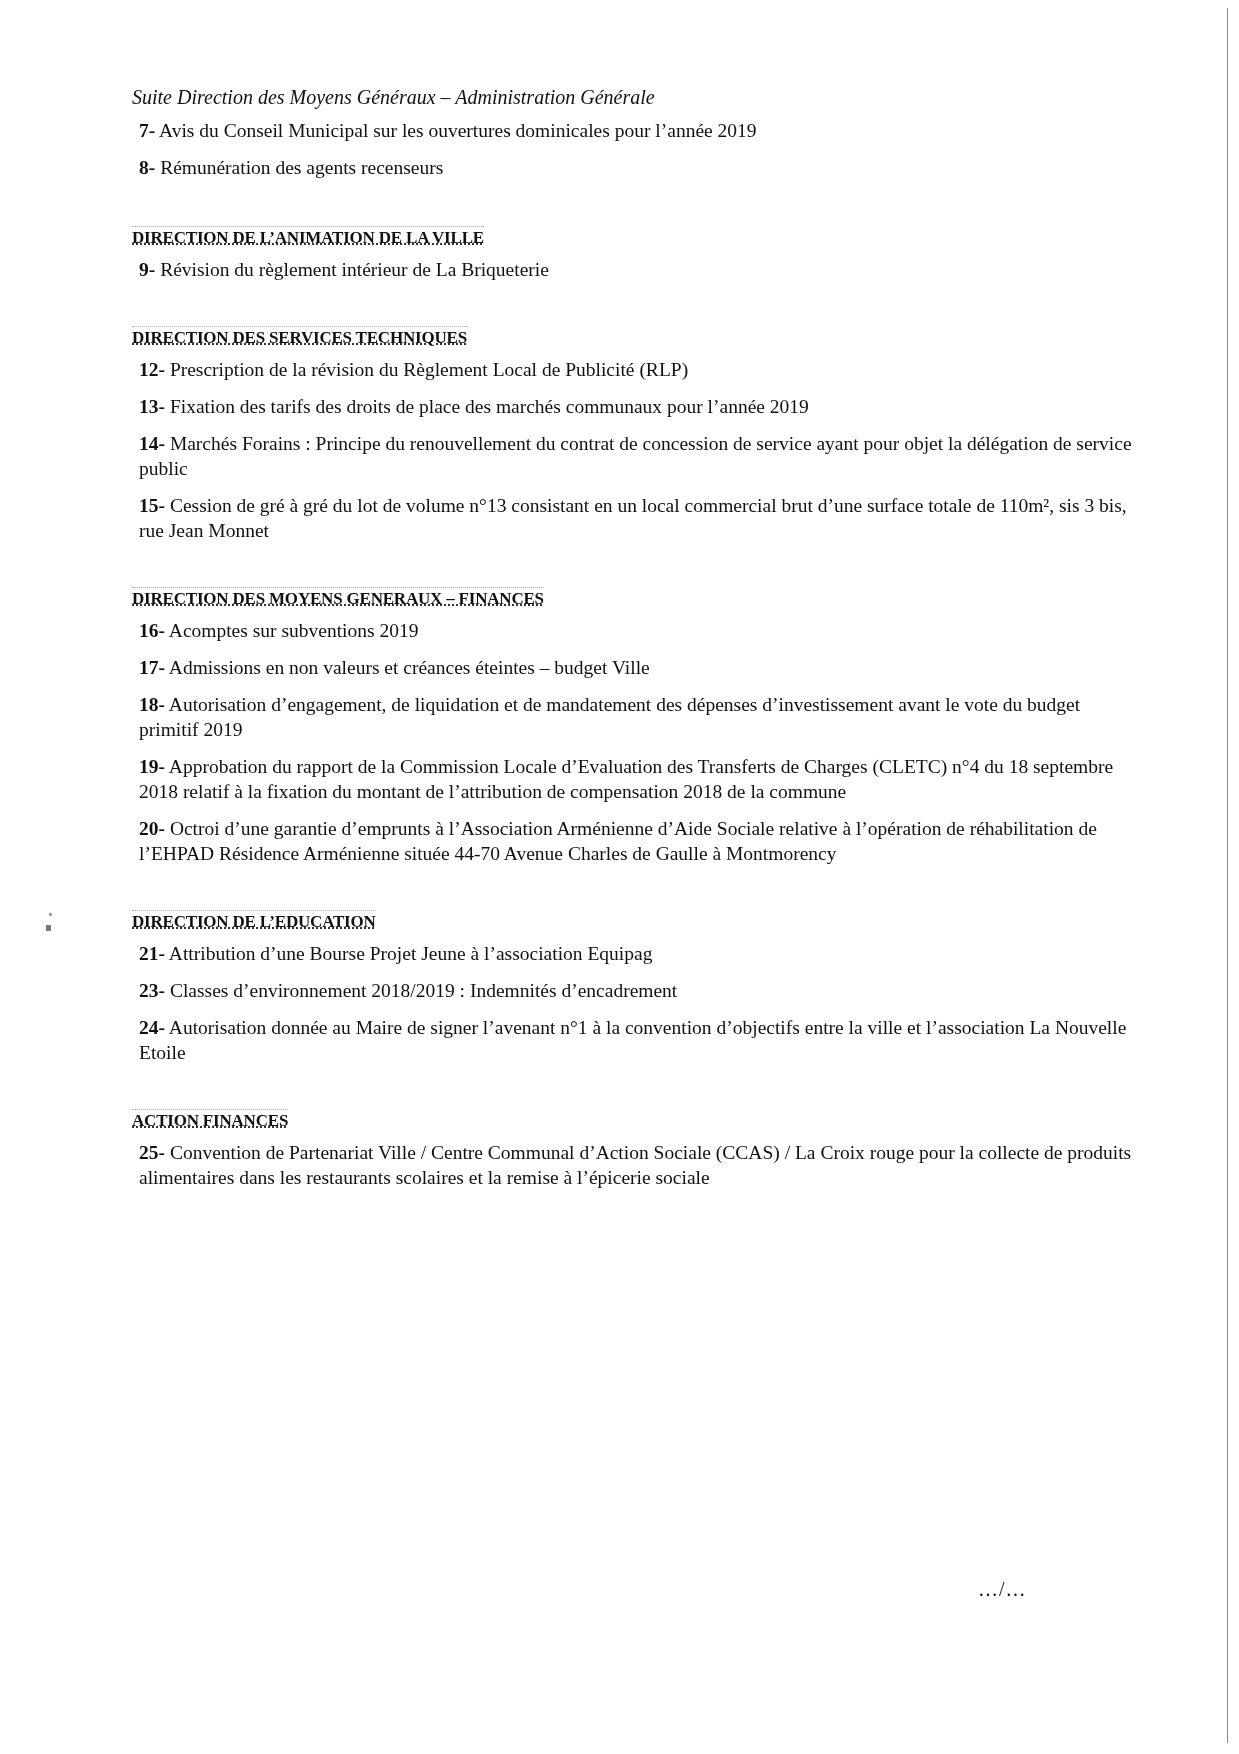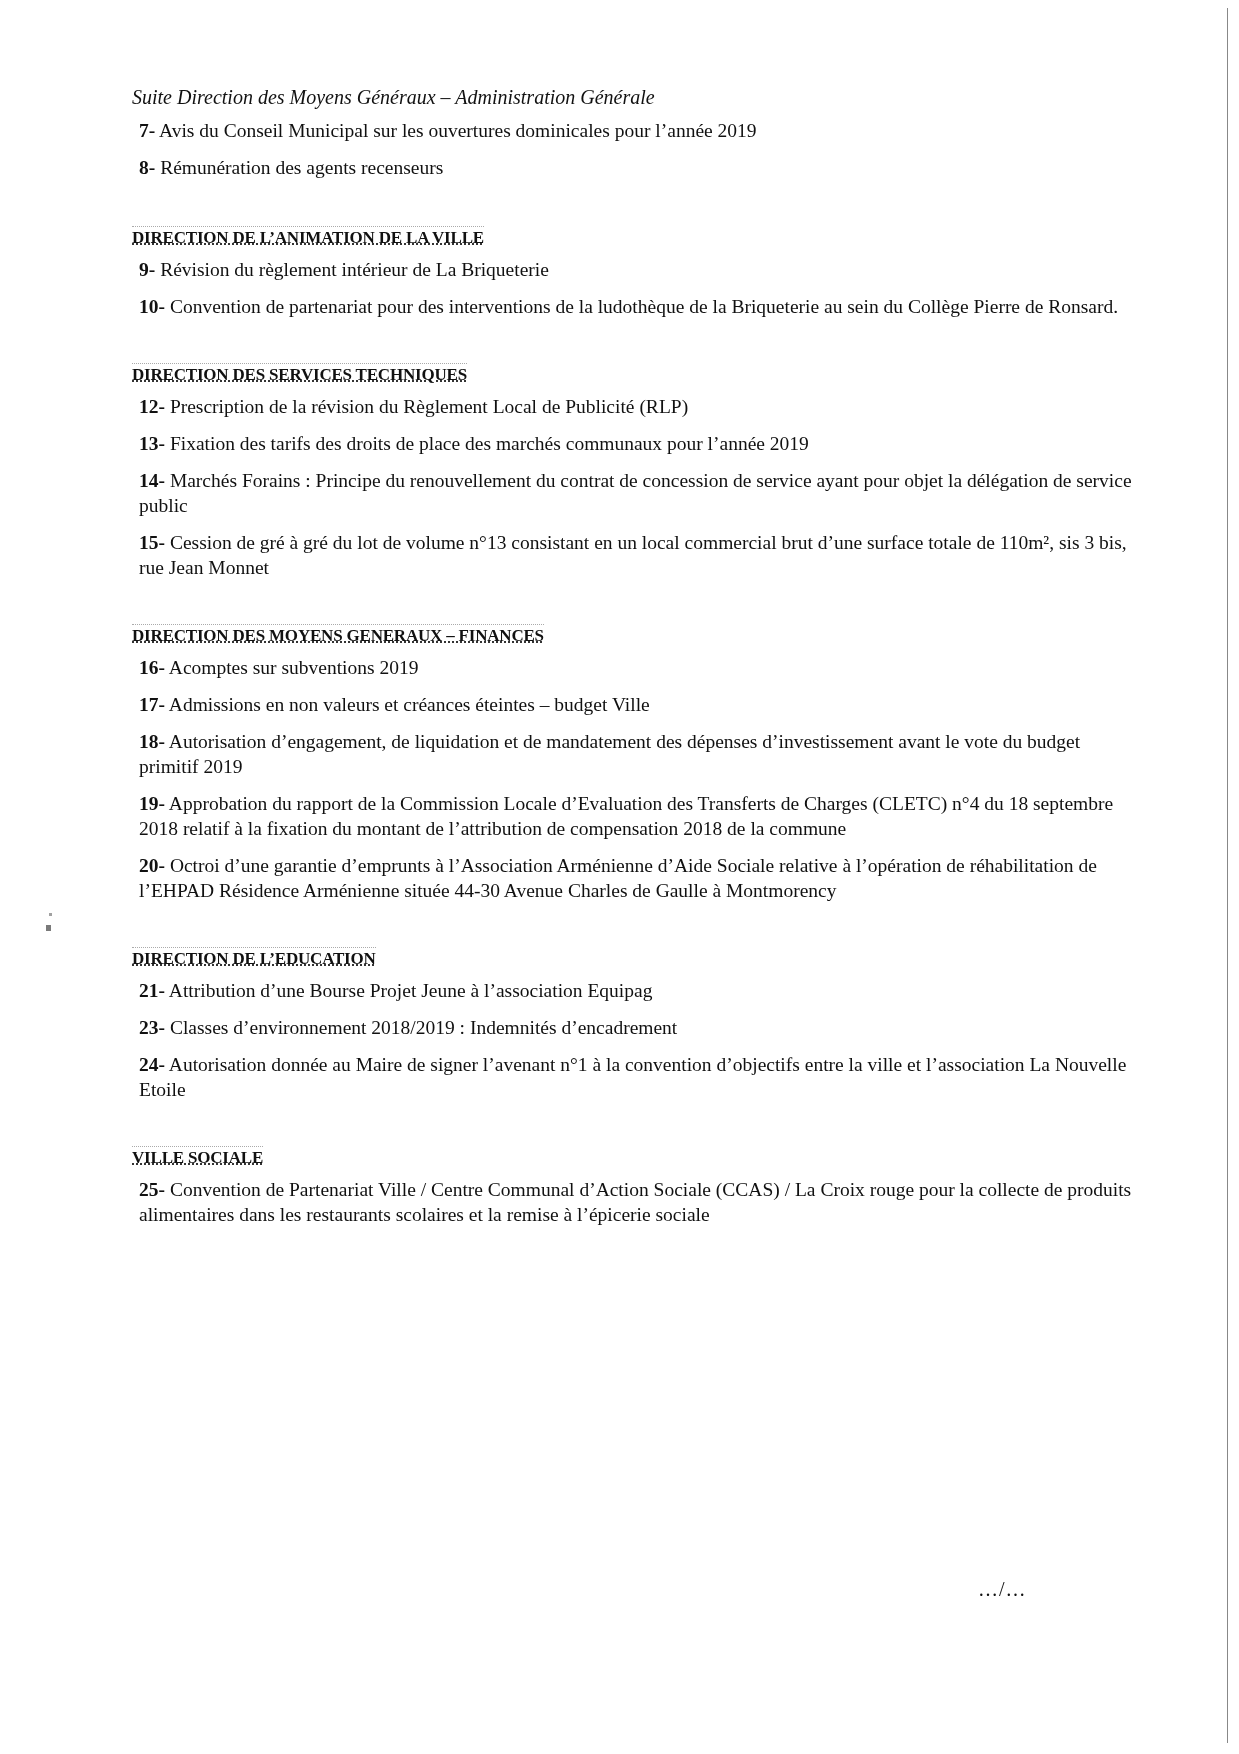--- a/index.html
+++ b/index.html
@@ -36,47 +36,46 @@
     <p class="subtitle">Suite Direction des Moyens Généraux – Administration Générale</p>
 
     <div>
       <p class="item"><span class="num">7-</span><span> Avis du Conseil Municipal sur les ouvertures dominicales pour l’année 2019</span></p>
       <p class="item"><span class="num">8-</span><span> Rémunération des agents recenseurs</span></p>
     </div>
 
     <div class="section" style="margin-top:46px;">
       <div class="section-title">DIRECTION DE L’ANIMATION DE LA VILLE</div>
       <p class="item"><span class="num">9-</span><span> Révision du règlement intérieur de La Briqueterie</span></p>
-      <p class="item"><span class="num">10-</span><span> Convention de partenariat pour des interventions de la ludothèque de la Briqueterie au sein du Collège Pierre de Ronsard.</span></p>
     </div>
 
     <div class="section">
       <div class="section-title">DIRECTION DES SERVICES TECHNIQUES</div>
       <p class="item"><span class="num">12-</span><span> Prescription de la révision du Règlement Local de Publicité (RLP)</span></p>
       <p class="item"><span class="num">13-</span><span> Fixation des tarifs des droits de place des marchés communaux pour l’année 2019</span></p>
       <p class="item"><span class="num">14-</span><span> Marchés Forains : Principe du renouvellement du contrat de concession de service ayant pour objet la délégation de service public</span></p>
       <p class="item"><span class="num">15-</span><span> Cession de gré à gré du lot de volume n°13 consistant en un local commercial brut d’une surface totale de 110m², sis 3 bis, rue Jean Monnet</span></p>
     </div>
 
     <div class="section">
       <div class="section-title">DIRECTION DES MOYENS GENERAUX – FINANCES</div>
       <p class="item"><span class="num">16-</span><span> Acomptes sur subventions 2019</span></p>
       <p class="item"><span class="num">17-</span><span> Admissions en non valeurs et créances éteintes – budget Ville</span></p>
       <p class="item"><span class="num">18-</span><span> Autorisation d’engagement, de liquidation et de mandatement des dépenses d’investissement avant le vote du budget primitif 2019</span></p>
       <p class="item"><span class="num">19-</span><span> Approbation du rapport de la  Commission Locale d’Evaluation des Transferts de Charges (CLETC) n°4 du 18 septembre 2018 relatif à la fixation du montant de l’attribution de compensation 2018 de la commune</span></p>
-      <p class="item"><span class="num">20-</span><span> Octroi d’une garantie d’emprunts à l’Association Arménienne d’Aide Sociale relative à l’opération de réhabilitation de l’EHPAD Résidence Arménienne située 44-30 Avenue Charles de Gaulle à Montmorency</span></p>
+      <p class="item"><span class="num">20-</span><span> Octroi d’une garantie d’emprunts à l’Association Arménienne d’Aide Sociale relative à l’opération de réhabilitation de l’EHPAD Résidence Arménienne située 44-70 Avenue Charles de Gaulle à Montmorency</span></p>
     </div>
 
     <div class="section">
       <div class="section-title">DIRECTION DE L’EDUCATION</div>
       <p class="item"><span class="num">21-</span><span> Attribution d’une Bourse Projet Jeune à l’association Equipag</span></p>
       <p class="item"><span class="num">23-</span><span> Classes d’environnement 2018/2019 : Indemnités d’encadrement</span></p>
       <p class="item"><span class="num">24-</span><span> Autorisation donnée au Maire de signer l’avenant n°1 à la convention d’objectifs entre la ville et l’association La Nouvelle Etoile</span></p>
     </div>
 
     <div class="section">
-      <div class="section-title">VILLE SOCIALE</div>
+      <div class="section-title">ACTION FINANCES</div>
       <p class="item"><span class="num">25-</span><span> Convention de Partenariat Ville / Centre Communal d’Action Sociale (CCAS) / La Croix rouge pour la collecte de produits alimentaires dans les restaurants scolaires et la remise à l’épicerie sociale</span></p>
     </div>
   </div>
 
   <div class="continuation">…/…</div>
 </div>
 
 </body></html>

